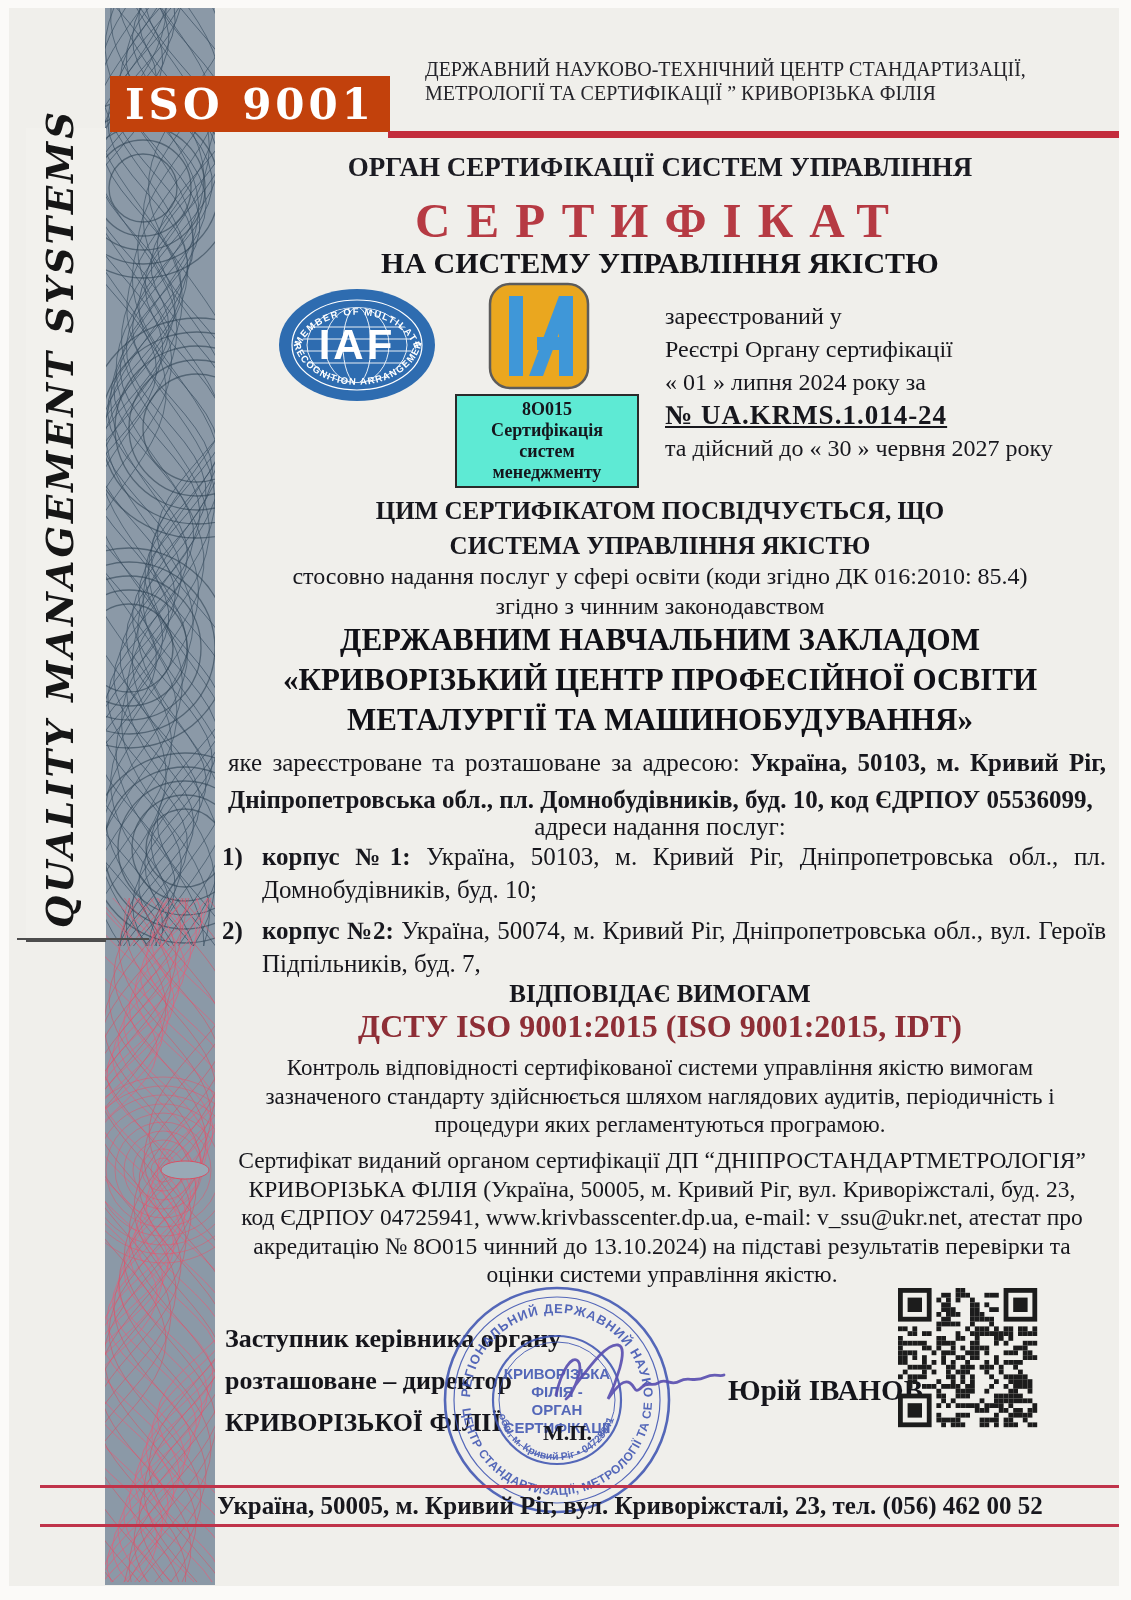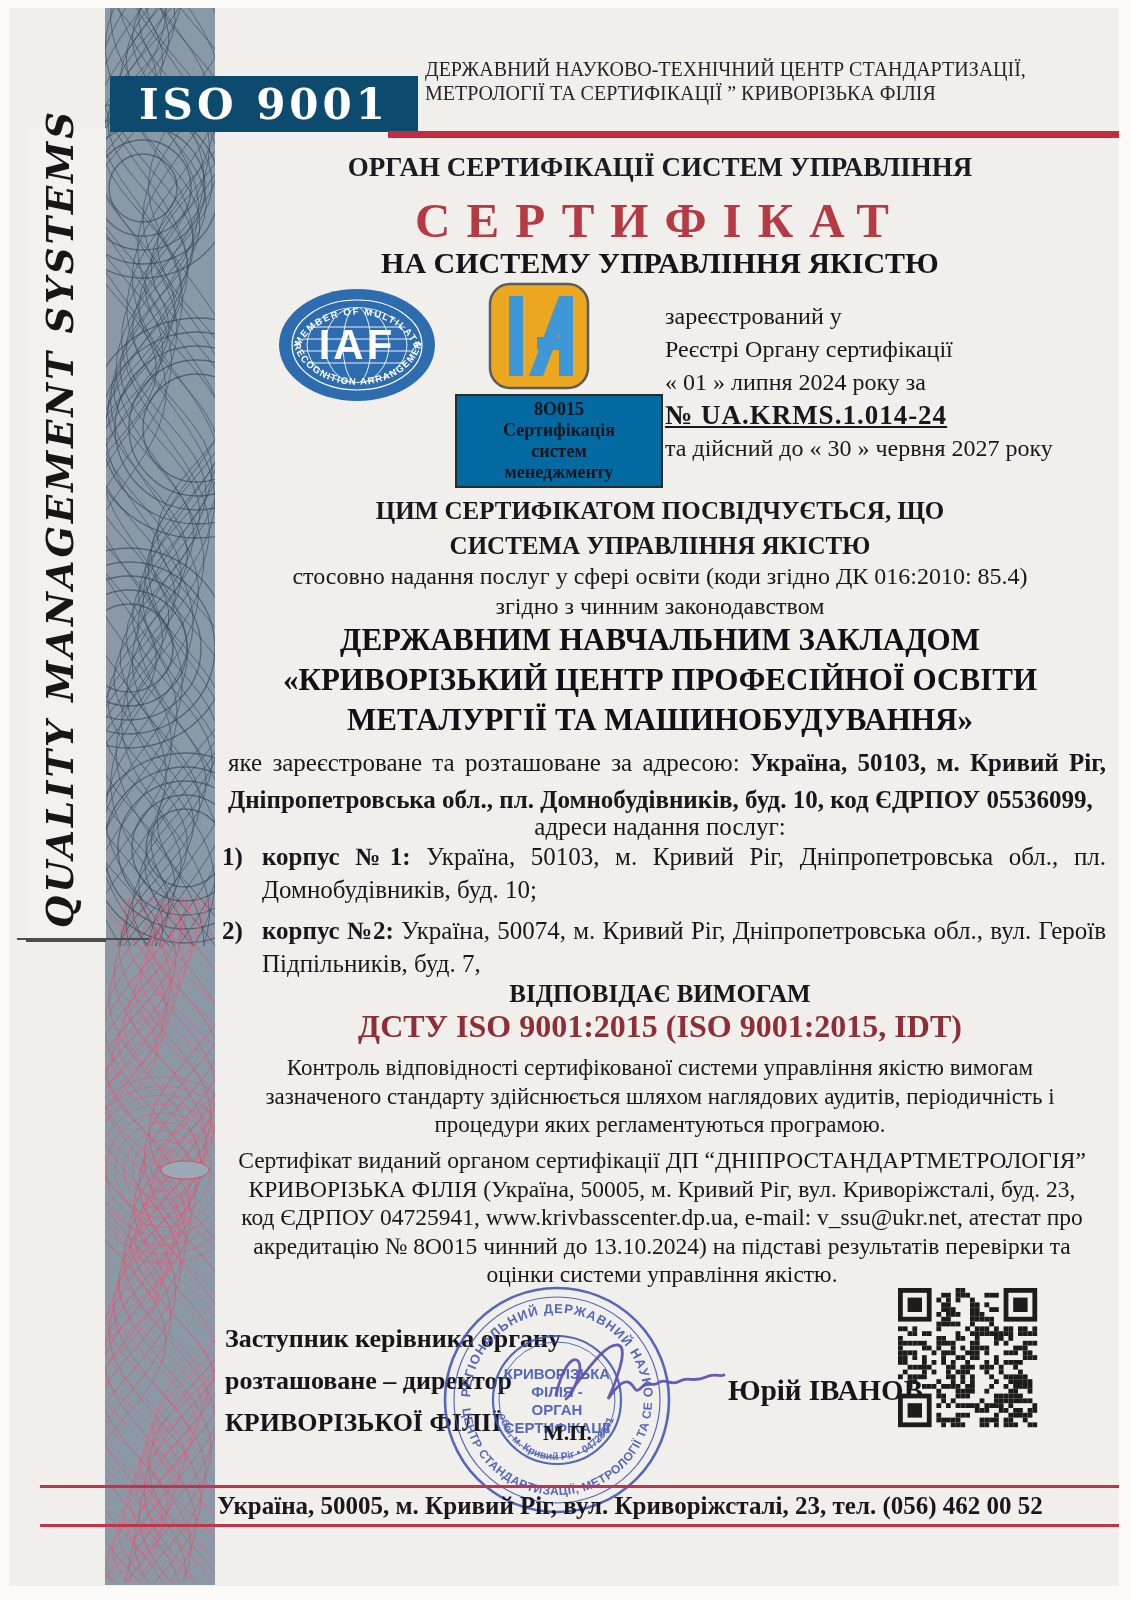--- a/index.html
+++ b/index.html
@@ -12,37 +12,37 @@
   .side-label{position:absolute;left:38px;top:928px;transform-origin:0 0;transform:rotate(-90deg);
     white-space:nowrap;font-family:"DejaVu Serif","Liberation Serif",serif;
     font-size:37px;font-weight:bold;font-style:italic;letter-spacing:3px;color:#161616;}
   .side-underline{position:absolute;left:17px;top:938px;width:132px;height:2px;background:#4d4d4d;}
 
   
   .band{position:absolute;left:105px;top:8px;width:110px;height:1577px;background:#8b99a7;overflow:hidden;}
   .band svg{display:block;}
 
   
-  .iso-banner{position:absolute;left:110px;top:76px;width:308px;height:56px;background:#0c4a6e;
+  .iso-banner{position:absolute;left:110px;top:76px;width:280px;height:56px;background:#c2410c;
     display:flex;align-items:center;justify-content:center;}
   .iso-banner span{color:#fff;font-weight:bold;font-size:42px;letter-spacing:4px;font-family:"DejaVu Serif",serif;}
   .red-rule{position:absolute;left:388px;top:131px;width:731px;height:7px;background:#c32c3c;}
 
   .issuer{position:absolute;left:425px;top:57px;width:610px;font-size:20px;line-height:24px;color:#24242a;}
 
   .c{text-align:center;}
   .organ-title{position:absolute;left:220px;top:152px;width:880px;font-size:27px;font-weight:bold;color:#1b1b22;}
   .cert-title{position:absolute;left:220px;top:192px;width:880px;font-size:49px;font-weight:bold;color:#b63a43;letter-spacing:16px;}
   .cert-sub{position:absolute;left:220px;top:246px;width:880px;font-size:30px;font-weight:bold;color:#141419;}
 
   
   .iaf{position:absolute;left:277px;top:287px;}
   .na-logo{position:absolute;left:487px;top:281px;}
-  .accr-box{position:absolute;left:455px;top:394px;width:168px;border:2px solid #2a2a2a;background:#0369a1;
-    text-align:center;font-weight:bold;font-size:18px;line-height:21px;padding:3px 18px;color:#15151c;}
+  .accr-box{position:absolute;left:455px;top:394px;width:168px;border:2px solid #2a2a2a;background:#5eead4;
+    text-align:center;font-weight:bold;font-size:18px;line-height:21px;padding:3px 6px;color:#15151c;}
 
   .reg{position:absolute;left:665px;top:284px;width:440px;font-size:24px;line-height:33px;color:#17171d;margin-top:16px;}
   .reg .num{font-size:27px;font-weight:bold;text-decoration:underline;letter-spacing:1px;}
 
   .stmt-b{position:absolute;left:220px;top:0;width:880px;font-weight:bold;font-size:25px;color:#17171d;}
   .stmt-n{position:absolute;left:220px;top:0;width:880px;font-size:24px;color:#17171d;}
 
   .org-name{position:absolute;left:218px;top:620px;width:884px;font-weight:bold;font-size:31px;line-height:40px;color:#101016;}
 
   .addr-intro{position:absolute;left:228px;top:744px;width:878px;font-size:25px;line-height:37px;text-align:justify;color:#17171d;}

